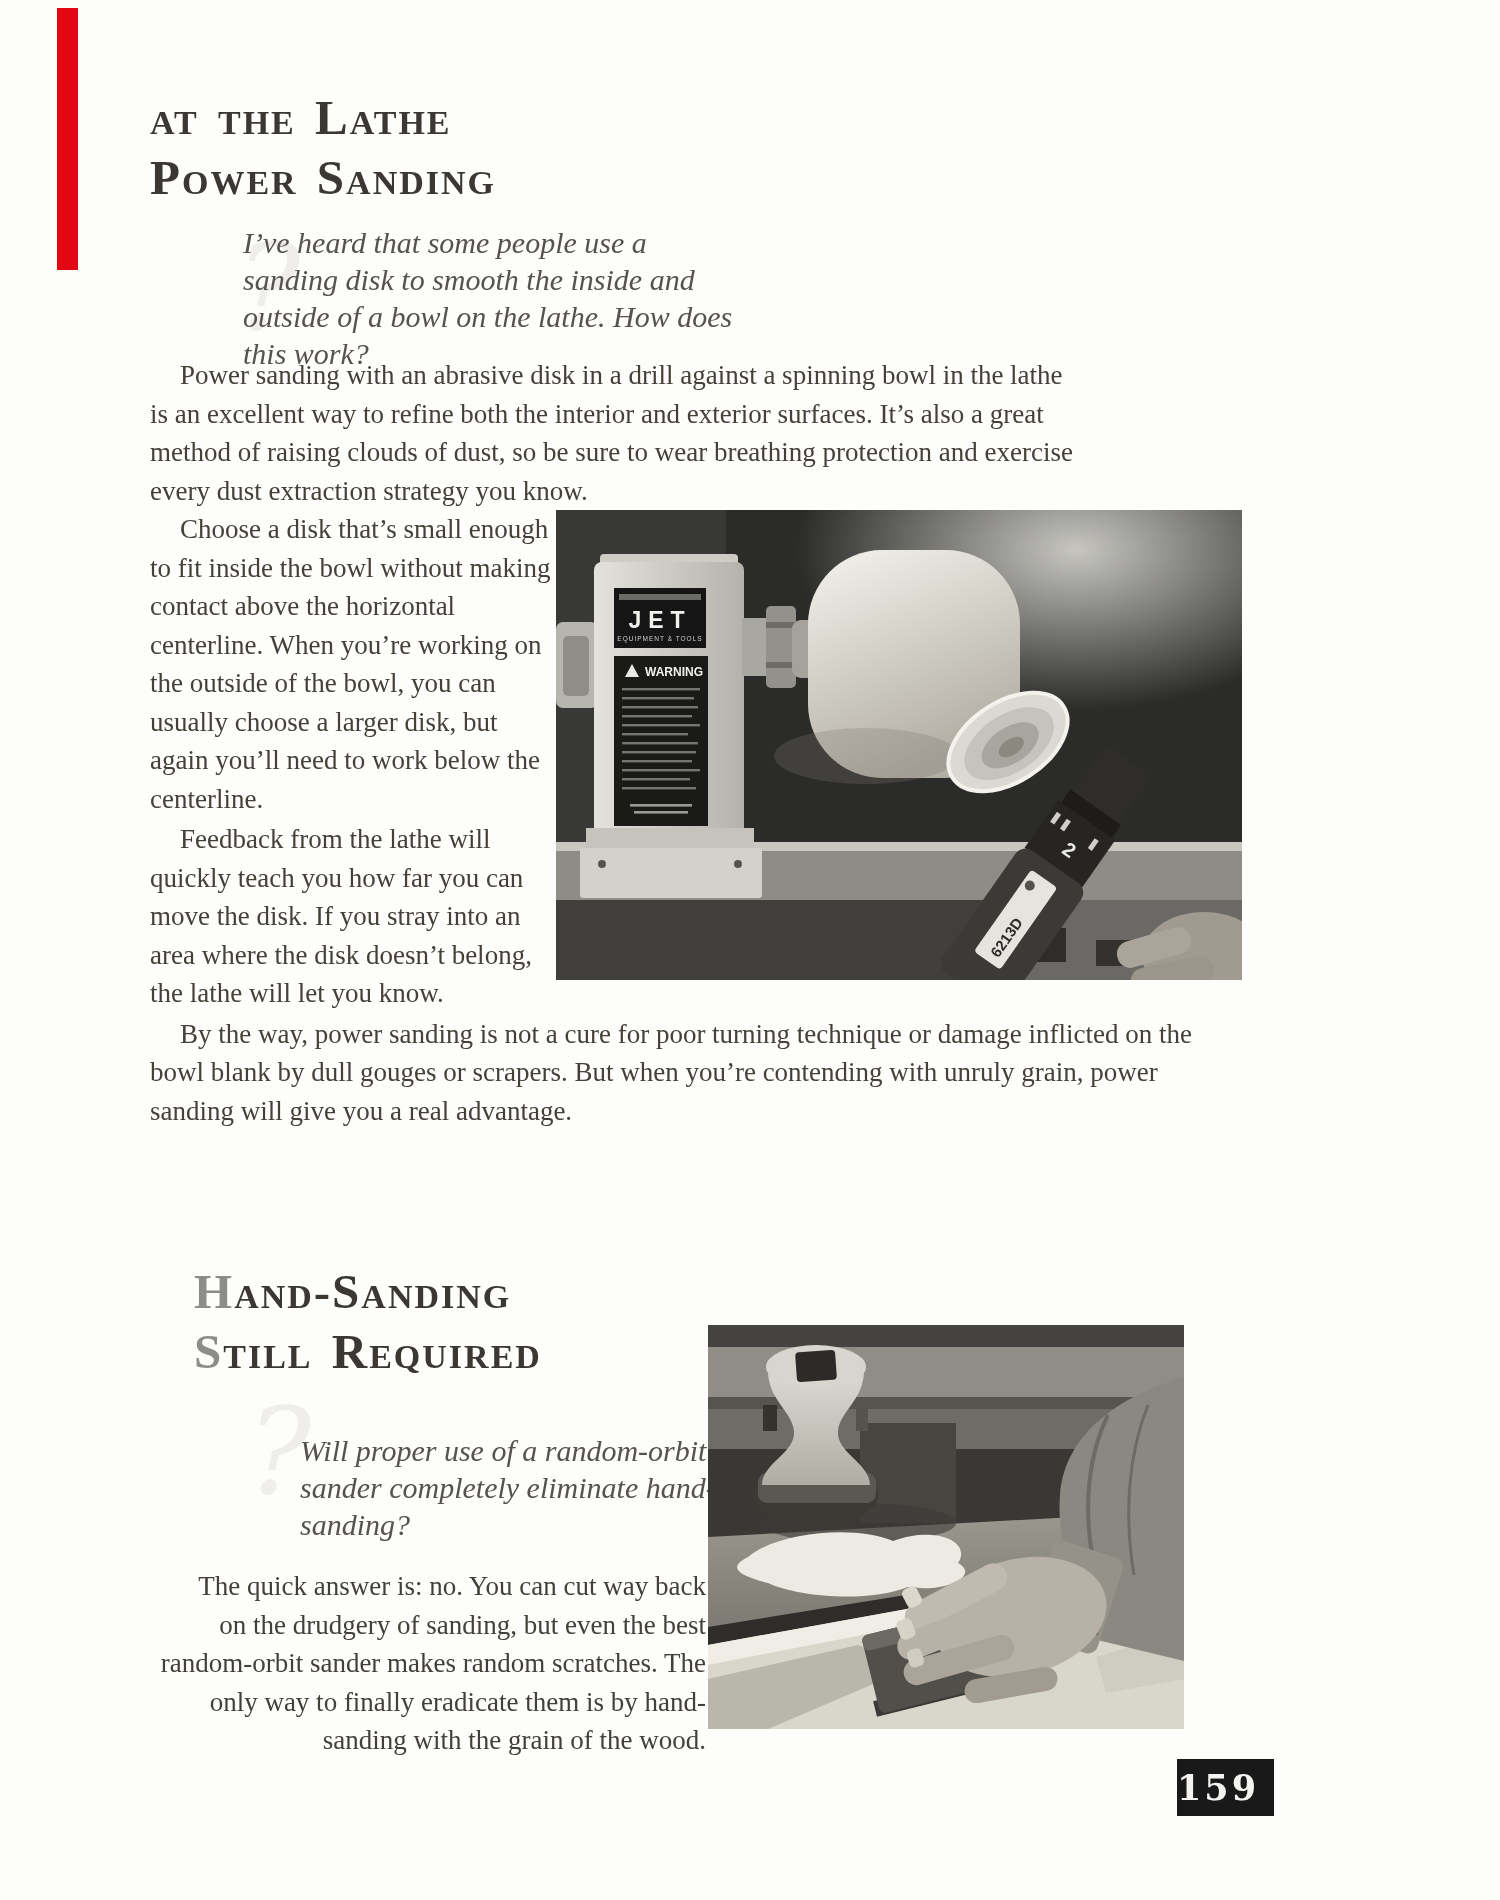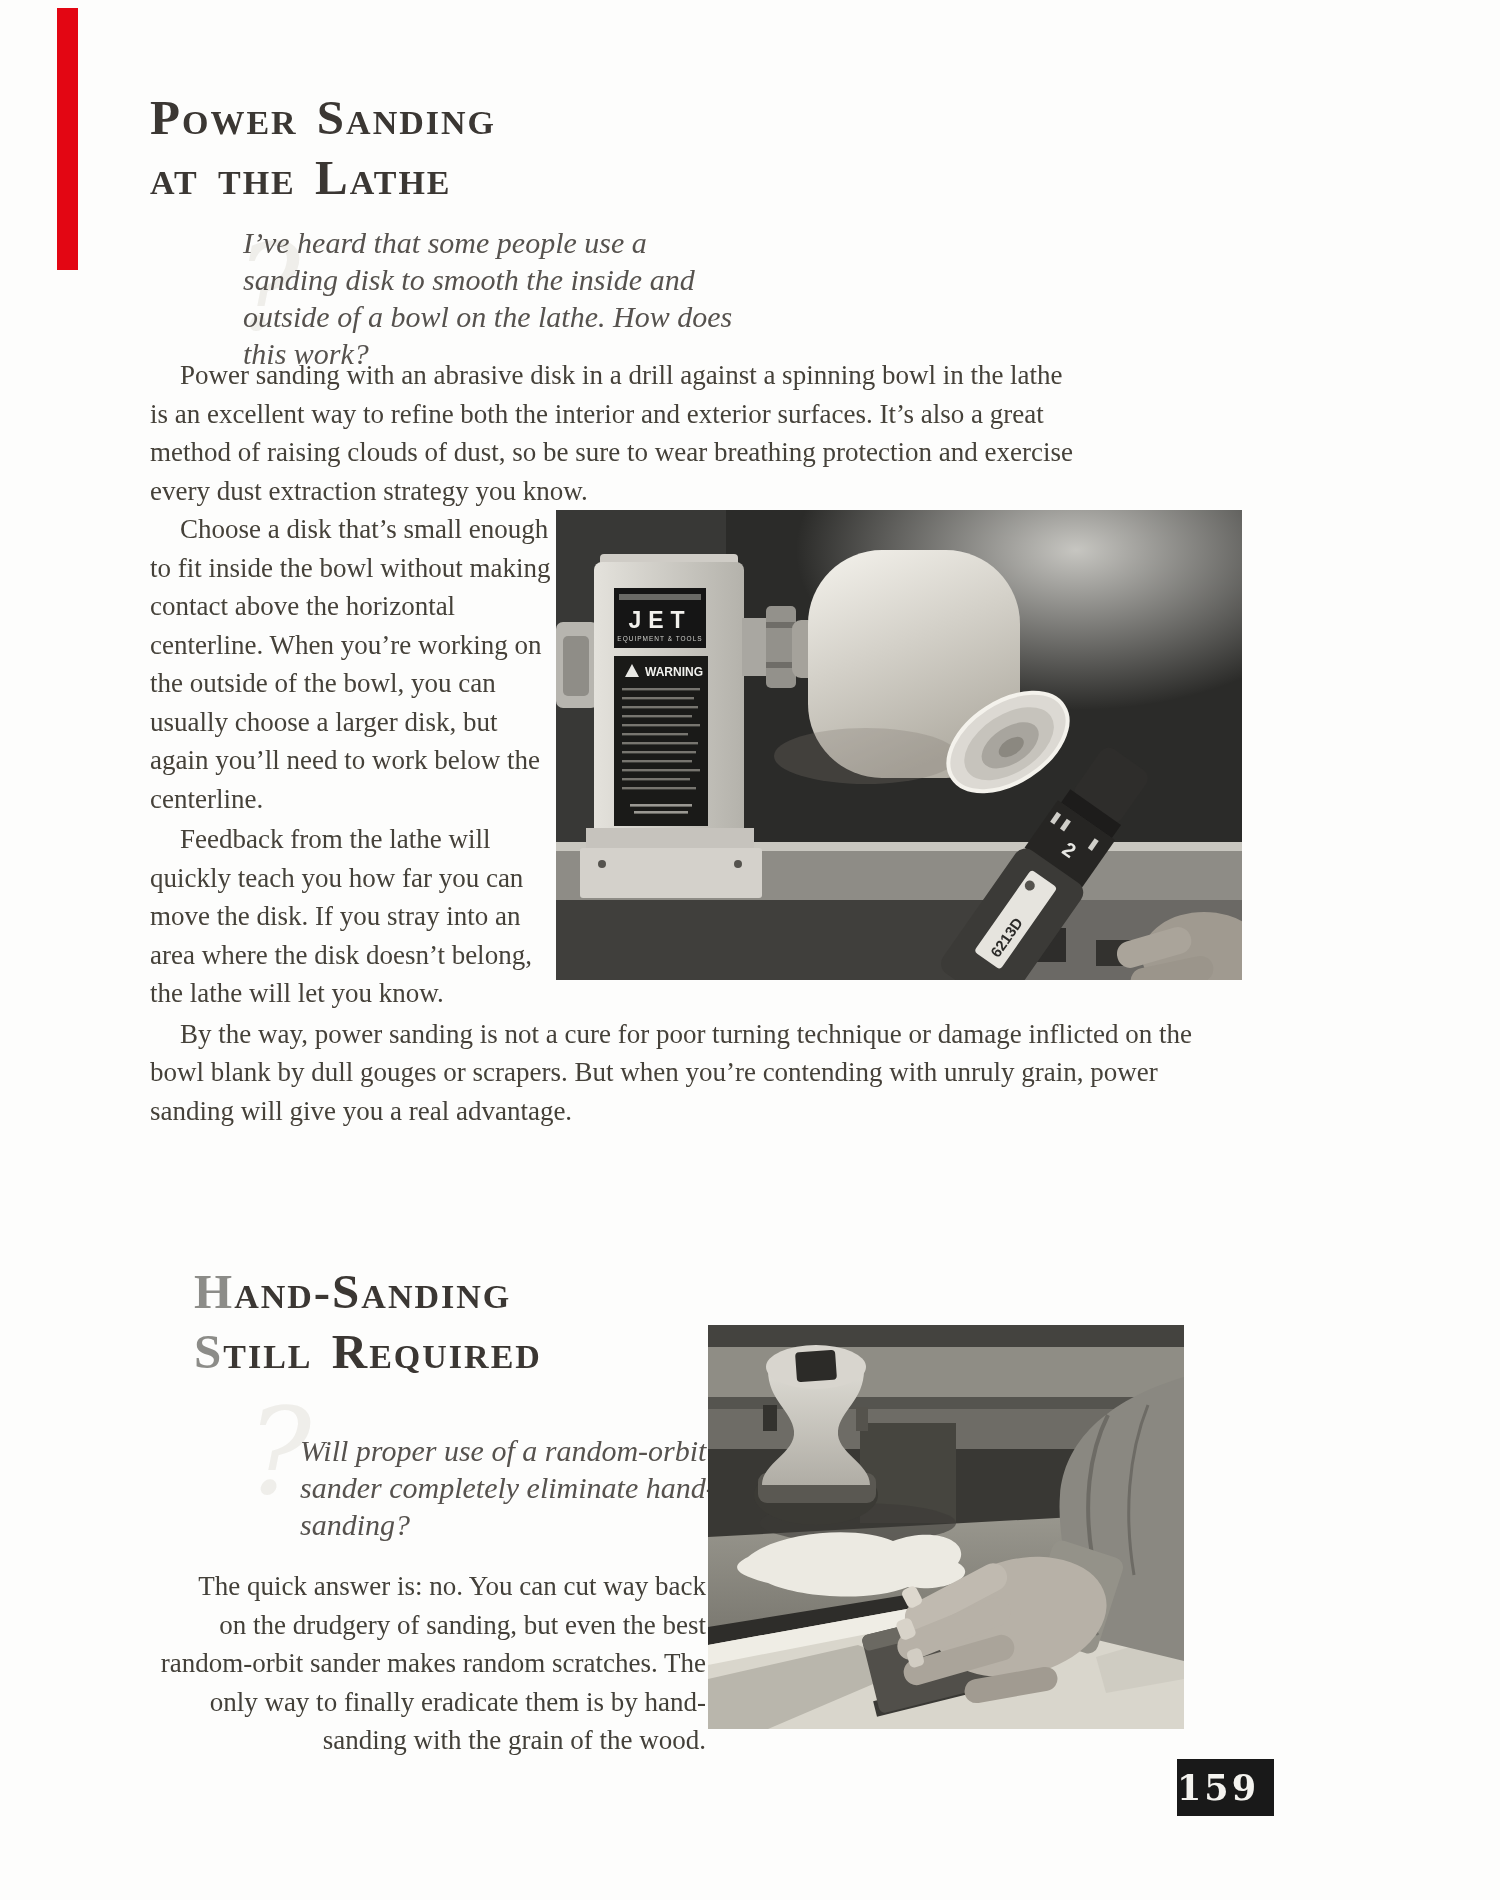--- a/index.html
+++ b/index.html
@@ -51,22 +51,22 @@
   }
 </style>
 </head>
 <body>
 
 <div class="page">
 
   <div class="red-tab"></div>
 
   <div class="title" style="top:88px;">
+    <div>at the Lathe</div>
     <div>Power Sanding</div>
-    <div>at the Lathe</div>
   </div>
 
   <div class="ornament" style="left:236px;top:238px;">?</div>
 
   <div class="question" style="left:243px;top:224px;width:505px;">I’ve heard that some people use a sanding disk to smooth the inside and outside of a bowl on the lathe. How does this work?</div>
 
   <div class="body-block s1-body">
     <p class="lead">Power sanding with an abrasive disk in a drill against a spinning bowl in the lathe is an excellent way to refine both the interior and exterior surfaces. It’s also a great method of raising clouds of dust, so be sure to wear breathing protection and exercise every dust extraction strategy you know.</p>
 
     <figure class="photo photo1">

